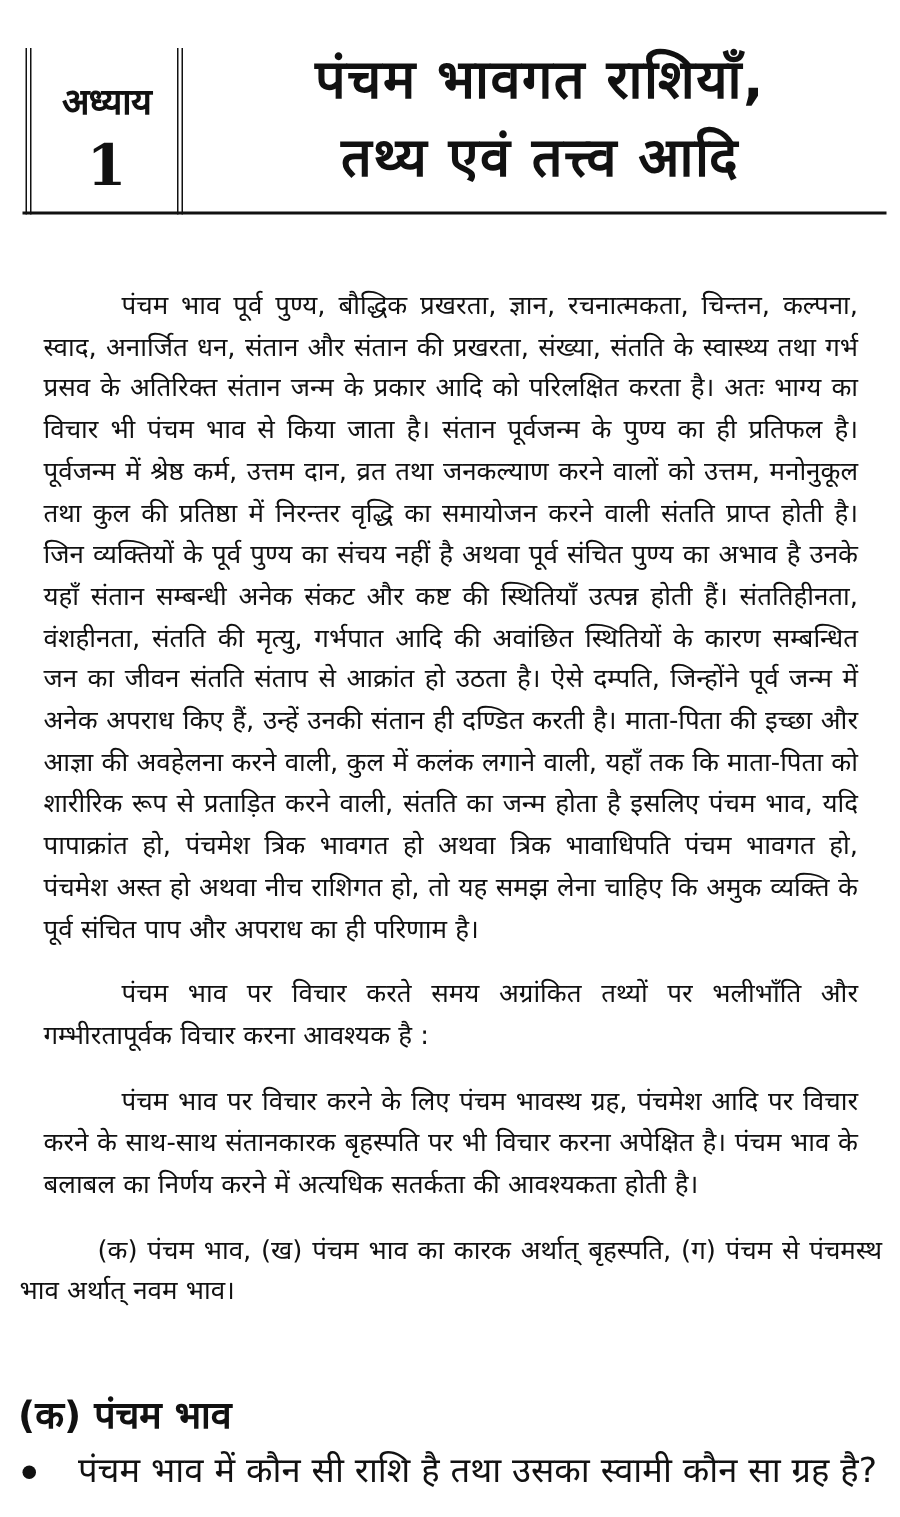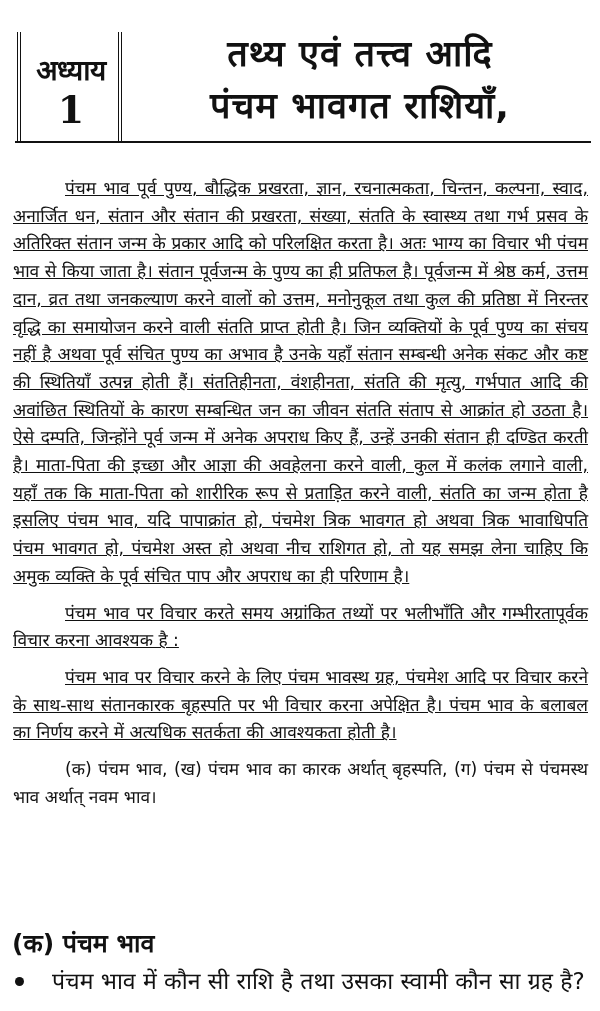--- a/index.html
+++ b/index.html
@@ -14,37 +14,37 @@
       position: absolute; left: 15px; top: 32px; width: 105px; height: 111px;
     }
     .vline { position: absolute; top: 0; bottom: 0; width: 1px; background: #111; }
     .vline.l1 { left: 2px; } .vline.l2 { left: 5px; }
     .vline.r1 { left: 103px; } .vline.r2 { left: 106px; }
     .hrule {
       position: absolute; left: 15px; top: 141px; width: 576px; height: 2px; background: #111;
     }
     .chap-label {
       position: absolute; left: 8px; top: 18px; width: 96px; text-align: center;
-      font-size: 28px; font-weight: bold; letter-spacing: -0.5px;
+      font-size: 24px; font-weight: bold; letter-spacing: -0.5px;
     }
     .chap-num {
       position: absolute; left: 8px; top: 55px; width: 96px; text-align: center;
       font-family: "DejaVu Serif", serif; font-size: 38px; font-weight: bold;
     }
     .title {
       position: absolute; left: 130px; top: 28px; width: 460px; text-align: center;
       font-size: 36px; font-weight: bold; line-height: 52px; letter-spacing: 1px;
     }
 
     
     .body {
       position: absolute; left: 13px; top: 175px; width: 575px;
       font-size: 17.3px; line-height: 27.7px; text-align: justify;
     }
-    .para { margin: 0; text-indent: 52px; text-decoration: underline; }
+    .para { margin: 16px; text-indent: 52px; }
     .para + .para { margin-top: 9px; }
     .list-line { margin: 9px 0 12px 0; text-indent: 52px; }
 
     .section-heading {
       position: absolute; left: 12px; top: 925px;
       font-size: 25px; font-weight: bold;
     }
     .bullet-row {
       position: absolute; left: 12px; top: 968px; width: 575px;
       font-size: 23px; line-height: 26px; display: flex; align-items: center;
@@ -63,22 +63,22 @@
     <div class="vline l1"></div>
     <div class="vline l2"></div>
     <div class="vline r1"></div>
     <div class="vline r2"></div>
     <div class="chap-label">अध्याय</div>
     <div class="chap-num">1</div>
   </div>
   <div class="hrule"></div>
 
   <div class="title">
+    <div>पंचम भावगत राशियाँ,</div>
     <div>तथ्य एवं तत्त्व आदि</div>
-    <div>पंचम भावगत राशियाँ,</div>
   </div>
 
   <div class="body">
     <p class="para">पंचम भाव पूर्व पुण्य, बौद्धिक प्रखरता, ज्ञान, रचनात्मकता, चिन्तन, कल्पना, स्वाद, अनार्जित धन, संतान और संतान की प्रखरता, संख्या, संतति के स्वास्थ्य तथा गर्भ प्रसव के अतिरिक्त संतान जन्म के प्रकार आदि को परिलक्षित करता है। अतः भाग्य का विचार भी पंचम भाव से किया जाता है। संतान पूर्वजन्म के पुण्य का ही प्रतिफल है। पूर्वजन्म में श्रेष्ठ कर्म, उत्तम दान, व्रत तथा जनकल्याण करने वालों को उत्तम, मनोनुकूल तथा कुल की प्रतिष्ठा में निरन्तर वृद्धि का समायोजन करने वाली संतति प्राप्त होती है। जिन व्यक्तियों के पूर्व पुण्य का संचय नहीं है अथवा पूर्व संचित पुण्य का अभाव है उनके यहाँ संतान सम्बन्धी अनेक संकट और कष्ट की स्थितियाँ उत्पन्न होती हैं। संततिहीनता, वंशहीनता, संतति की मृत्यु, गर्भपात आदि की अवांछित स्थितियों के कारण सम्बन्धित जन का जीवन संतति संताप से आक्रांत हो उठता है। ऐसे दम्पति, जिन्होंने पूर्व जन्म में अनेक अपराध किए हैं, उन्हें उनकी संतान ही दण्डित करती है। माता-पिता की इच्छा और आज्ञा की अवहेलना करने वाली, कुल में कलंक लगाने वाली, यहाँ तक कि माता-पिता को शारीरिक रूप से प्रताड़ित करने वाली, संतति का जन्म होता है इसलिए पंचम भाव, यदि पापाक्रांत हो, पंचमेश त्रिक भावगत हो अथवा त्रिक भावाधिपति पंचम भावगत हो, पंचमेश अस्त हो अथवा नीच राशिगत हो, तो यह समझ लेना चाहिए कि अमुक व्यक्ति के पूर्व संचित पाप और अपराध का ही परिणाम है।</p>
     <p class="para">पंचम भाव पर विचार करते समय अग्रांकित तथ्यों पर भलीभाँति और गम्भीरतापूर्वक विचार करना आवश्यक है :</p>
     <p class="para">पंचम भाव पर विचार करने के लिए पंचम भावस्थ ग्रह, पंचमेश आदि पर विचार करने के साथ-साथ संतानकारक बृहस्पति पर भी विचार करना अपेक्षित है। पंचम भाव के बलाबल का निर्णय करने में अत्यधिक सतर्कता की आवश्यकता होती है।</p>
     <p class="list-line">(क)  पंचम भाव, (ख) पंचम भाव का कारक अर्थात् बृहस्पति, (ग)  पंचम से पंचमस्थ भाव अर्थात् नवम भाव।</p>
   </div>
 
   <div class="section-heading">(क) पंचम भाव</div>

